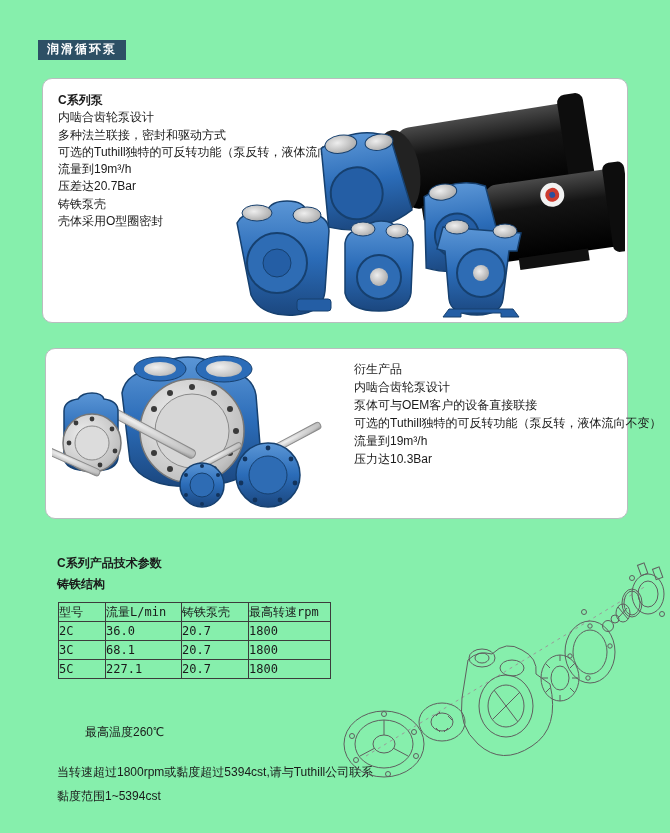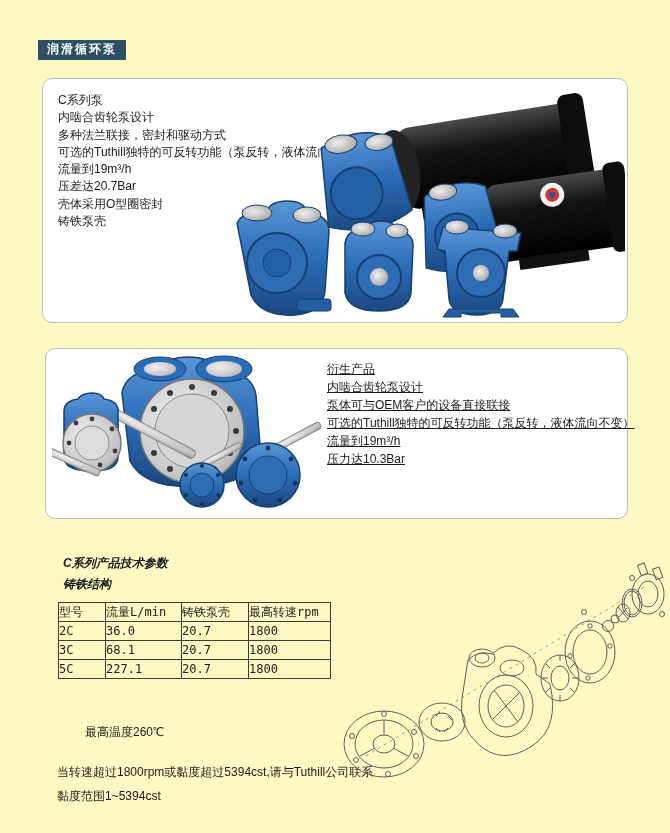--- a/index.html
+++ b/index.html
@@ -1,37 +1,37 @@
 <!DOCTYPE html>
 <html><head>
 <meta charset="utf-8">
 <style>
   html,body { margin:0; padding:0; background:#fff; }
   .page {
-    position:relative; width:670px; height:833px; background:#fef9c3;
+    position:relative; width:670px; height:833px; background:#86efac;
     font-family:"Liberation Sans", sans-serif; color:#1a1a1a; overflow:hidden;
   }
   .title-chip {
     position:absolute; left:38px; top:40px;
     background:#2d5065; color:#ffffff; font-weight:bold;
     font-size:12px; line-height:13px; padding:3px 9px 4px 9px; letter-spacing:2px;
   }
   .panel {
     position:absolute; border:1px solid #b9bdbf; border-radius:10px; background:#fff;
   }
   #panel1 { left:42px; top:78px; width:584px; height:243px; }
   #panel2 { left:45px; top:348px; width:581px; height:169px; }
   .textblock { position:absolute; font-size:12px; line-height:17.3px; white-space:nowrap; }
   #panel1 .textblock { left:15px; top:13px; }
-  #panel2 .textblock { left:281px; top:11px; line-height:18px;text-decoration:underline; }
+  #panel2 .textblock { left:308px; top:11px; line-height:18px; }
   .tb-line { white-space:nowrap; }
   .illus { position:absolute; }
   #illus1 { right:2px; top:2px; }
   #illus2 { left:6px; top:4px; }
-  .specs-title, .specs-sub { position:absolute; left:63px; font-size:12px; font-weight:bold;font-style:italic; }
+  .specs-title, .specs-sub { position:absolute; left:57px; font-size:12px; font-weight:bold; }
   .specs-title { top:555px; }
   .specs-sub   { top:576px; }
   table.specs {
     position:absolute; left:58px; top:602px; border-collapse:collapse;
     font-family:"DejaVu Sans Mono", monospace; font-size:12px;
   }
   table.specs td {
     border:1px solid #3c3c3c; text-align:left; vertical-align:middle;
     height:18px; padding:0;
   }
@@ -43,28 +43,28 @@
 </style>
 </head>
 <body>
 
 <div class="page">
 
   <div class="title-chip">润滑循环泵</div>
 
   <div class="panel" id="panel1">
     <div class="textblock">
-      <div class="tb-line" style="font-weight:normal;">C系列泵</div>
+      <div class="tb-line" style="font-weight:bold;">C系列泵</div>
       <div class="tb-line">内啮合齿轮泵设计</div>
       <div class="tb-line">多种法兰联接，密封和驱动方式</div>
       <div class="tb-line">可选的Tuthill独特的可反转功能（泵反转，液体流向不变）</div>
       <div class="tb-line">流量到19m³/h</div>
       <div class="tb-line">压差达20.7Bar</div>
+      <div class="tb-line">铸铁泵壳</div>
       <div class="tb-line">壳体采用O型圈密封</div>
-      <div class="tb-line">铸铁泵壳</div>
     </div>
 
     <svg id="illus1" class="illus" width="580" height="238" viewBox="0 0 580 238">
       <defs>
         <linearGradient id="blu1" x1="0" y1="0" x2="0" y2="1">
           <stop offset="0" stop-color="#5b96d6"></stop>
             <stop offset="0.5" stop-color="#2b6cb8"></stop>
             <stop offset="1" stop-color="#1b477f"></stop>
         </linearGradient>
         <linearGradient id="blk1" x1="0" y1="0" x2="0" y2="1">

